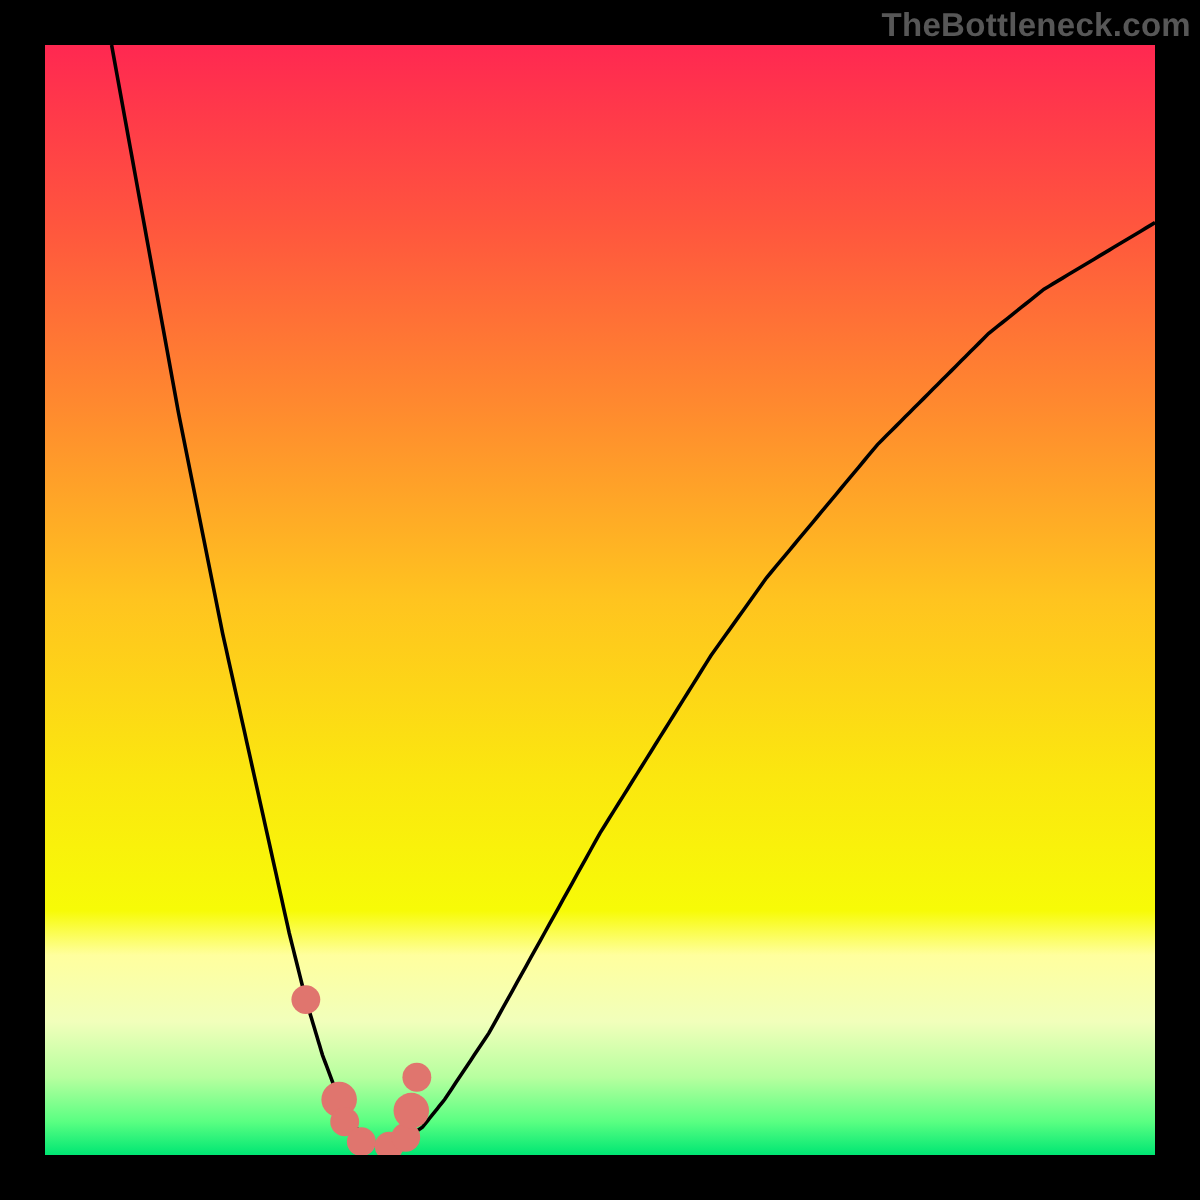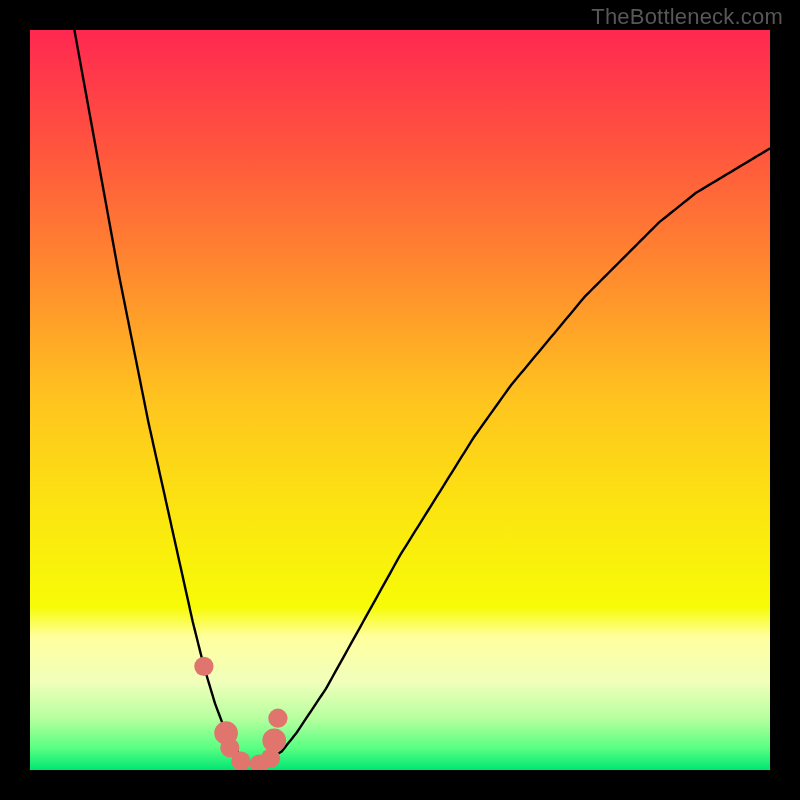--- a/index.html
+++ b/index.html
@@ -19,24 +19,24 @@
     height: 740px;
     overflow: hidden;
   }
   .gradient {
     position: absolute;
     left: 0; top: 0; right: 0; bottom: 0;
   }
   .watermark {
     position: absolute;
     top: 4px;
-    right: 17px;
+    right: 6px;
     color: #575757;
     font-size: 22px;
-    font-weight: 400;
+    font-weight: 700;
     letter-spacing: 0.2px;
     z-index: 5;
   }
   svg.curve {
     position: absolute;
     left: 0; top: 0;
     width: 740px;
     height: 740px;
     z-index: 3;
   }

